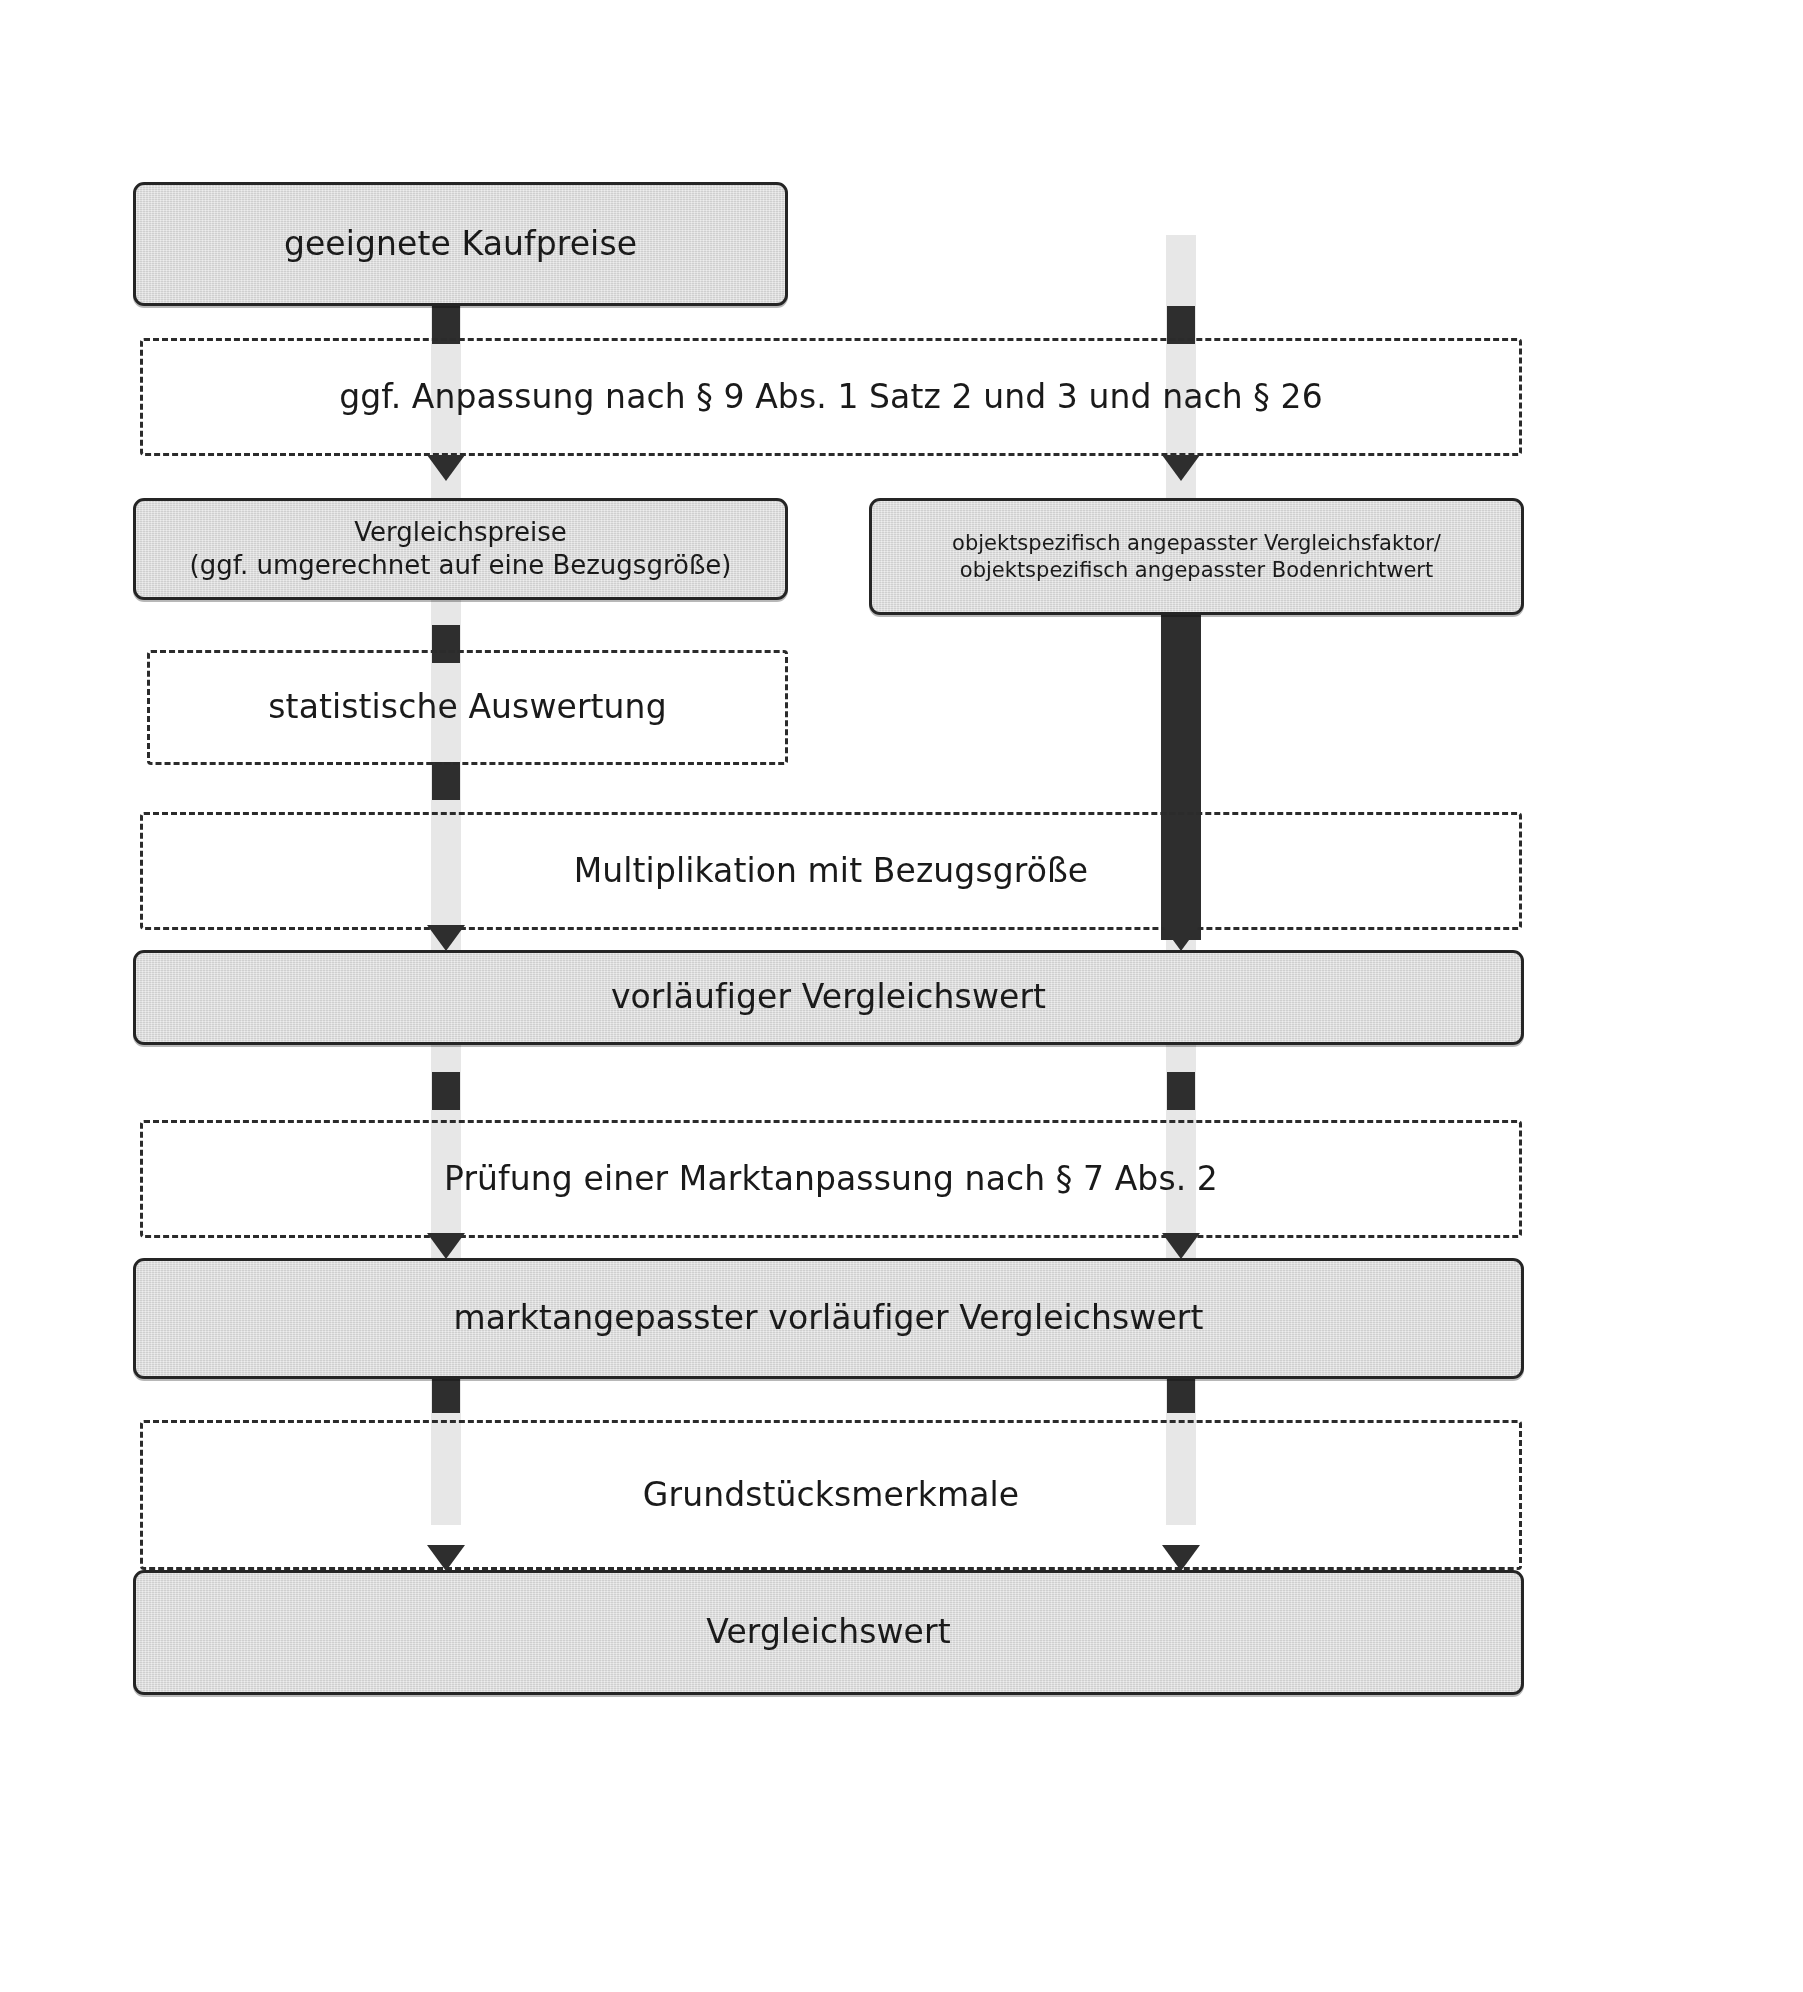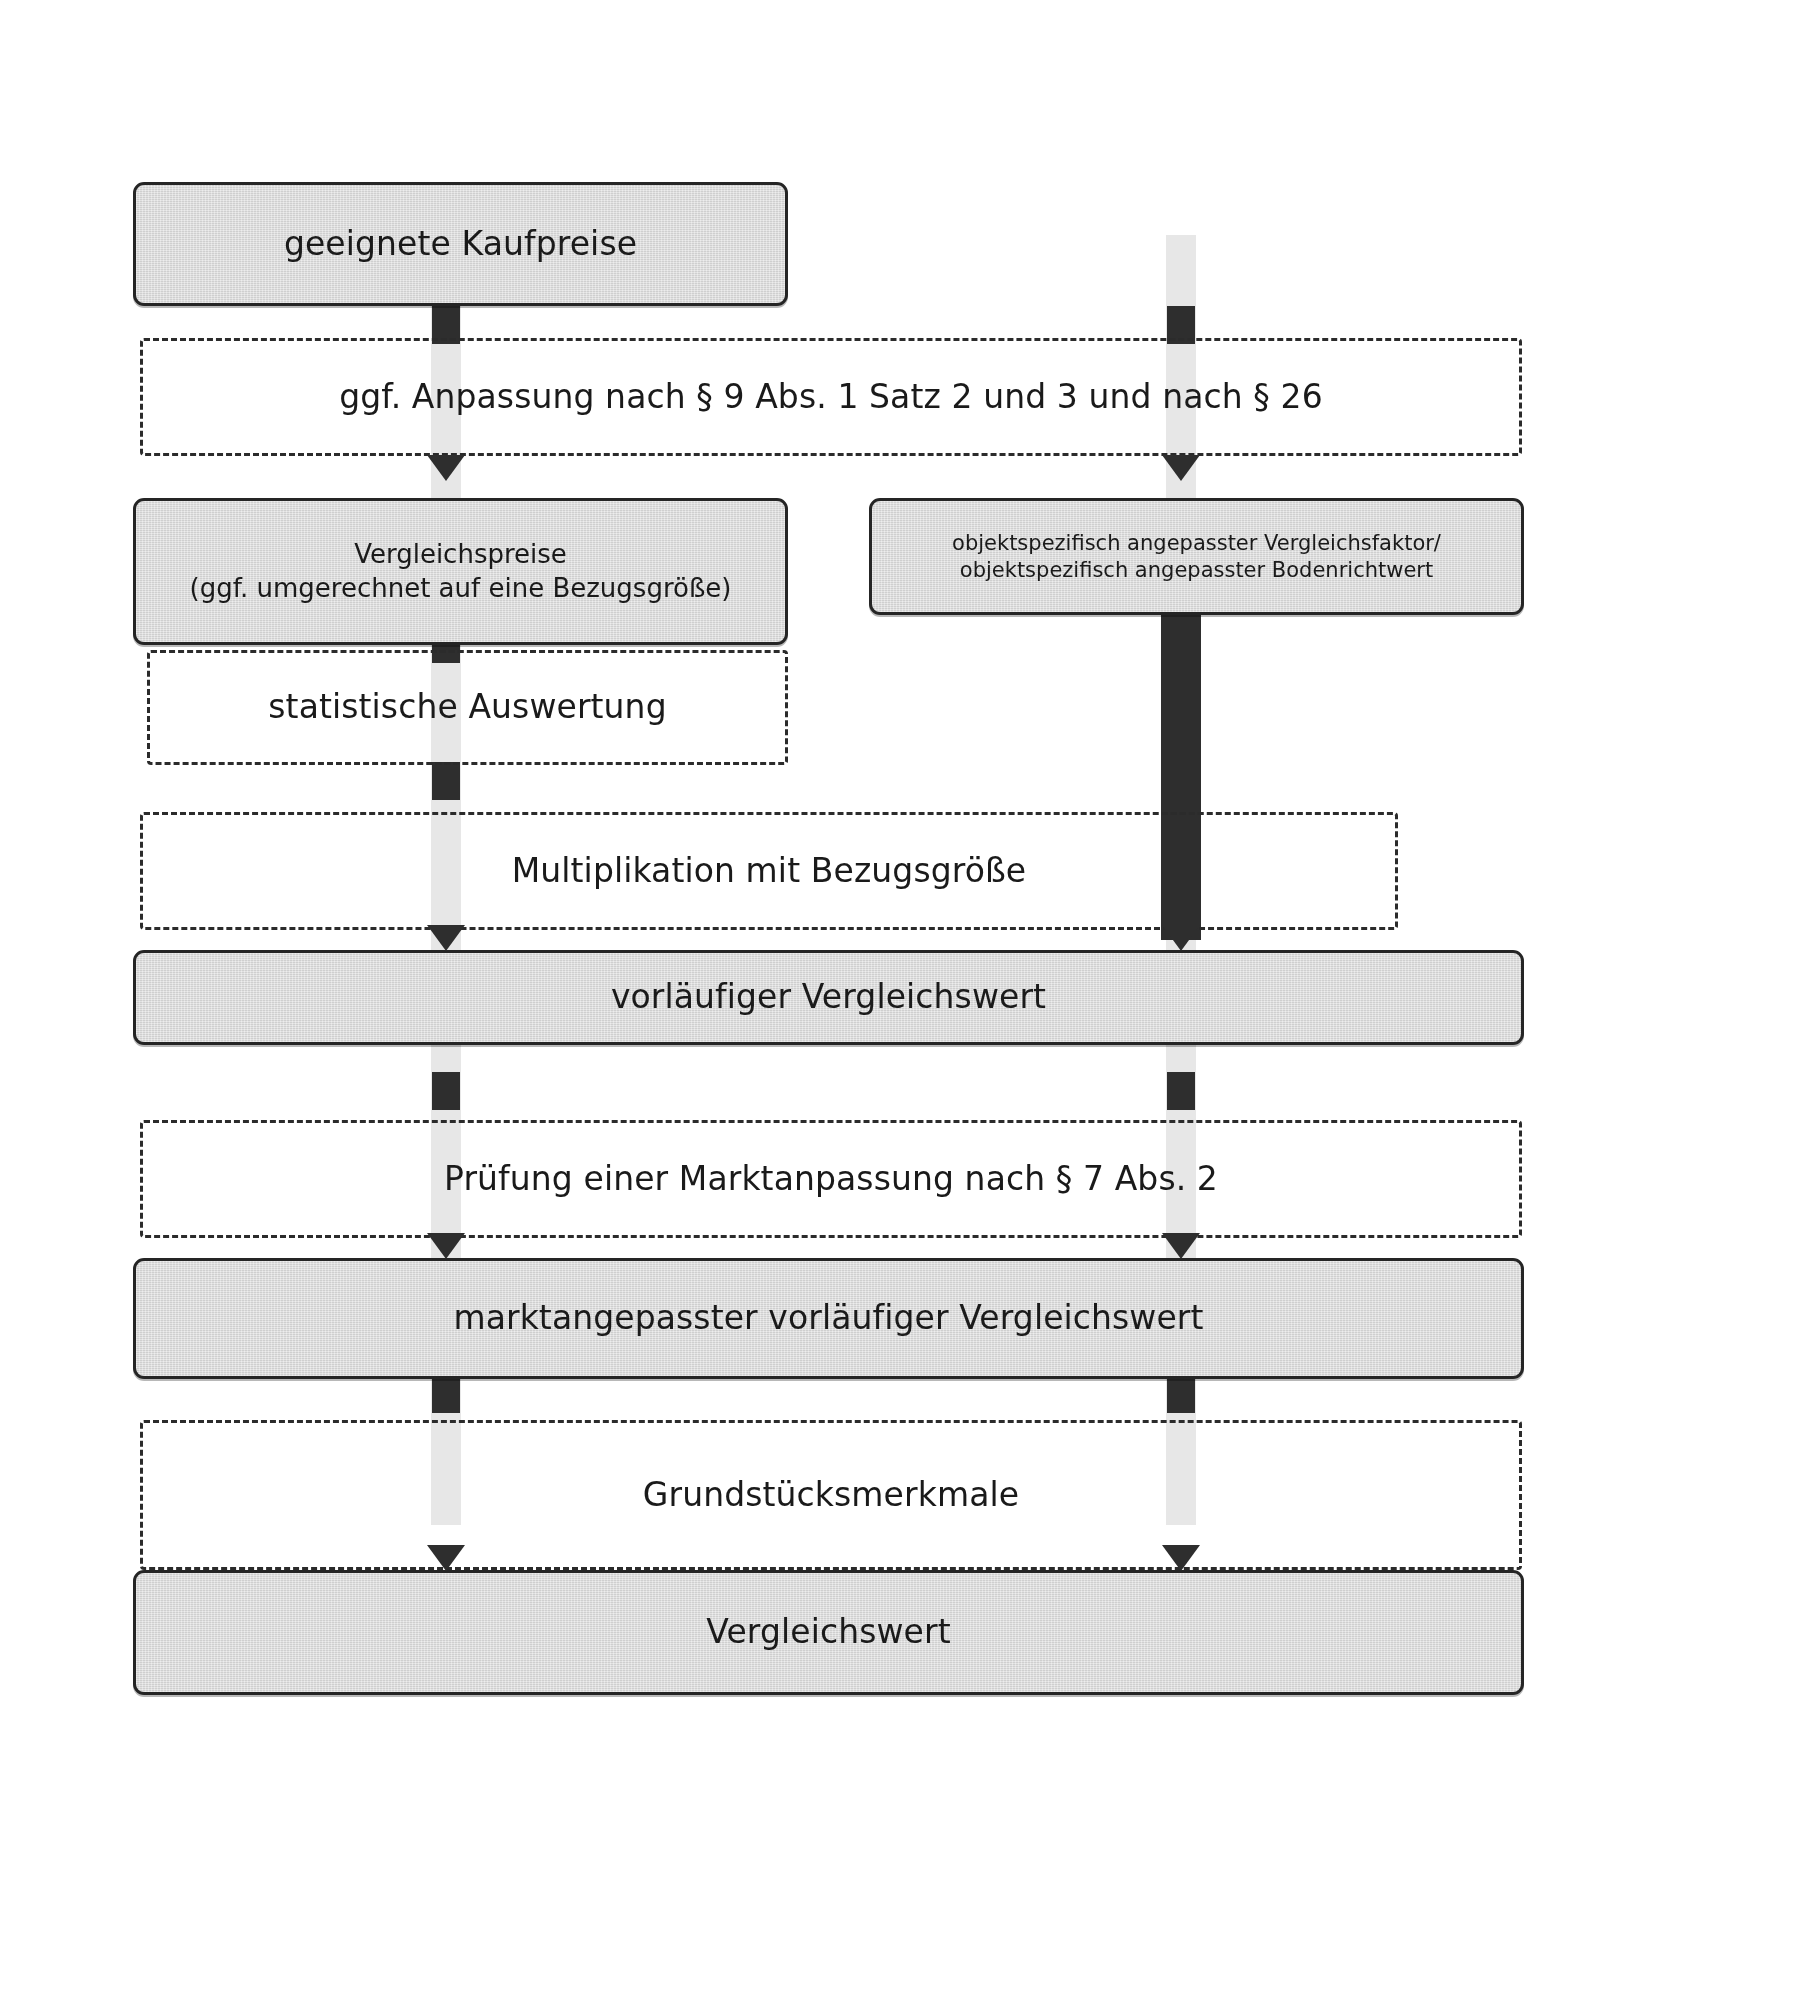--- a/index.html
+++ b/index.html
@@ -120,35 +120,35 @@
 
   <div class="node solid-box" style="left:133px; top:182px; width:655px; height:124px;">
     <span class="line fs-xl">geeignete Kaufpreise</span>
   </div>
 
 
   <div class="node dashed-box" style="left:140px; top:338px; width:1382px; height:118px;text-align:right;">
     <span class="line fs-xl">ggf. Anpassung nach § 9 Abs. 1 Satz 2 und 3 und nach § 26</span>
   </div>
 
-  <div class="node solid-box" style="left:133px; top:498px; width:655px; height:147px;">
+  <div class="node solid-box" style="left:133px; top:498px; width:655px; height:102px;">
     <span class="line fs-md">Vergleichspreise</span>
     <span class="line fs-md">(ggf. umgerechnet auf eine  Bezugsgröße)</span>
   </div>
 
   <div class="node dashed-box" style="left:147px; top:650px; width:641px; height:115px;">
     <span class="line fs-xl">statistische Auswertung</span>
   </div>
 
   <div class="node solid-box" style="left:869px; top:498px; width:655px; height:117px;">
     <span class="line fs-sm">objektspezifisch angepasster Vergleichsfaktor/</span>
     <span class="line fs-sm">objektspezifisch angepasster Bodenrichtwert</span>
   </div>
 
-  <div class="node dashed-box" style="left:140px; top:812px; width:1258px; height:118px;align-items:center;">
+  <div class="node dashed-box" style="left:140px; top:812px; width:1382px; height:118px;align-items:center;">
     <span class="line fs-xl">Multiplikation mit Bezugsgröße</span>
   </div>
 
   <div class="node solid-box" style="left:133px; top:950px; width:1391px; height:95px;">
     <span class="line fs-xl">vorläufiger Vergleichswert</span>
   </div>
 
   <div class="node dashed-box" style="left:140px; top:1120px; width:1382px; height:118px;">
     <span class="line fs-xl">Prüfung einer Marktanpassung nach § 7 Abs. 2</span>
   </div>

